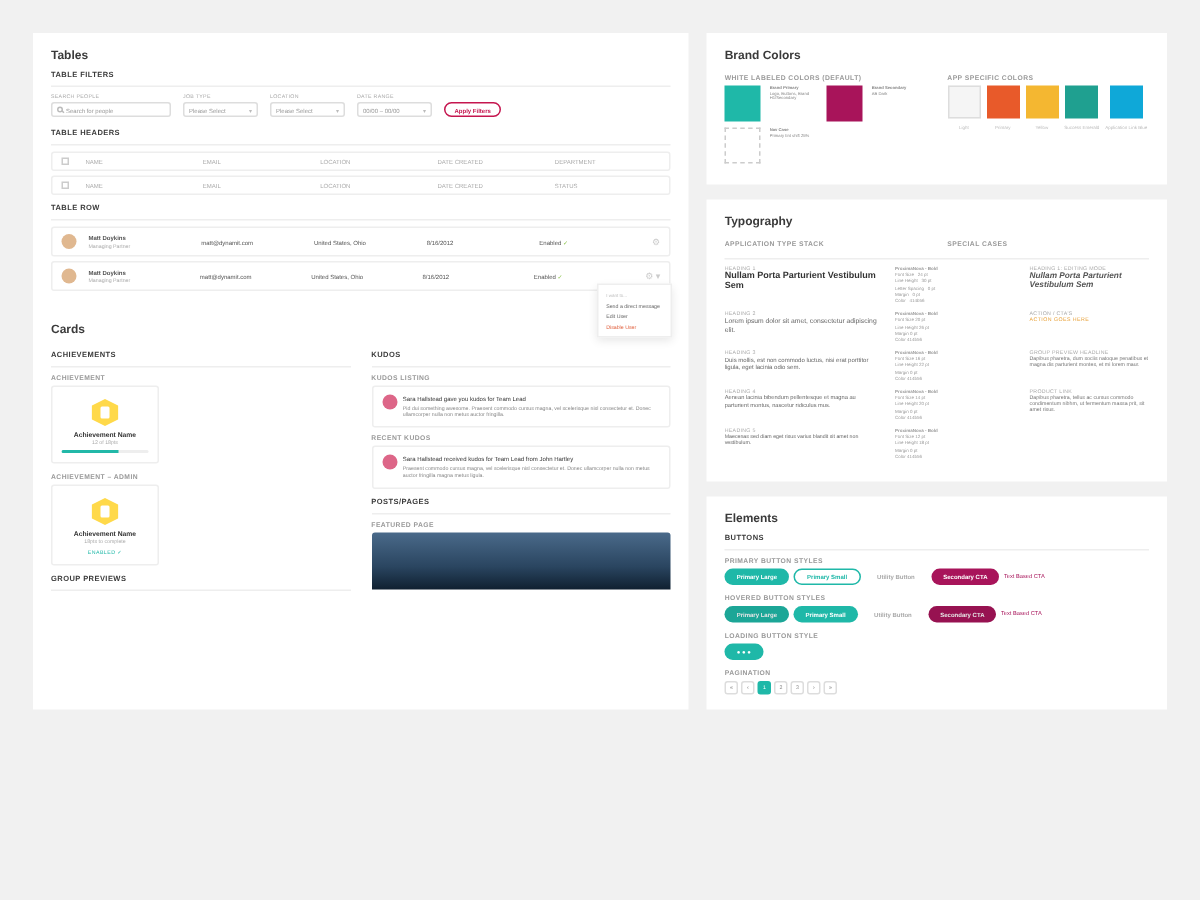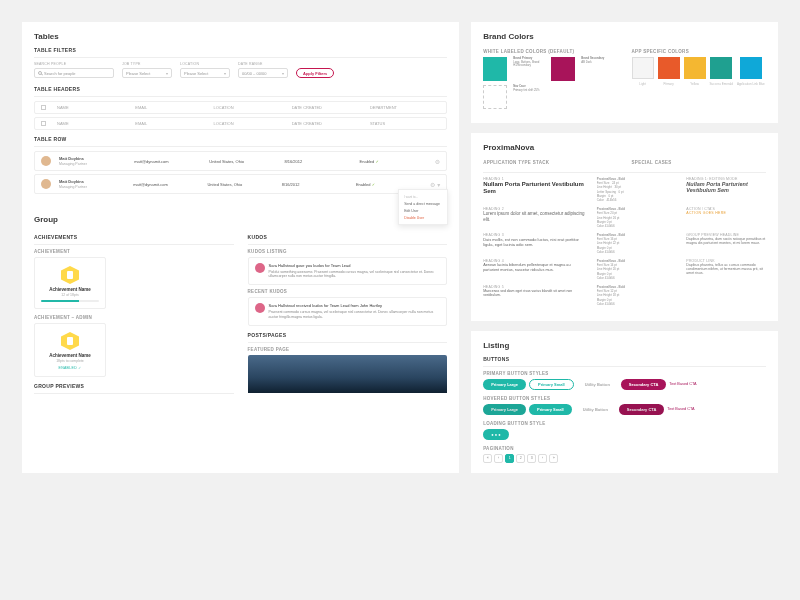--- a/index.html
+++ b/index.html
@@ -150,21 +150,21 @@
       <div class="gear">⚙ ▾</div>
       <div class="menu">
         <div class="mh">I want to...</div>
         <div>Send a direct message</div>
         <div>Edit User</div>
         <div class="danger">Disable User</div>
       </div>
     </div>
 
     <div style="height:18px"></div>
-    <h1>Group</h1>
+    <h1>Cards</h1>
     <div class="cards-row">
       <div class="cards-col">
         <h2>Achievements</h2>
         <div class="hr"></div>
         <h3>Achievement</h3>
         <div class="ach-card">
           <div class="hex"></div>
           <div class="ach-name">Achievement Name</div>
           <div class="ach-sub">12 of 18pts</div>
           <div class="prog">
@@ -233,21 +233,21 @@
               <div style="text-align: center;"><span class="sw sw-sm" style="background:#e85a2a;"></span><div class="sw-tiny-lbl">Primary</div></div>
               <div style="text-align: center;"><span class="sw sw-sm" style="background:#f4b731;"></span><div class="sw-tiny-lbl">Yellow</div></div>
               <div style="text-align: center;"><span class="sw sw-sm" style="background:#1fa090;"></span><div class="sw-tiny-lbl">Success Emerald</div></div>
               <div style="text-align: center;"><span class="sw sw-sm" style="background:#0fa8d8;"></span><div class="sw-tiny-lbl">Application Link Blue</div></div>
             </div>
         </div>
       </div>
     </div>
 
     <div class="panel">
-      <h1>ProximaNova</h1>
+      <h1>Typography</h1>
       <div class="two-col">
         <div>
             <h3>Application Type Stack</h3>
           </div>
         <div>
             <h3>Special cases</h3>
           </div>
       </div>
       <div class="hr"></div>
       <div class="typo-row">
@@ -305,21 +305,21 @@
         <div class="typo-l">
             <div class="lbl">Heading 5</div>
             <div class="heading-md" style="font-size:3.5px">Maecenas sed diam eget risus varius blandit sit amet non vestibulum.</div>
           </div>
         <div class="typo-m"><b>ProximaNova - Bold</b><br>Font Size 12 pt<br>Line Height 18 pt<br>Margin 0 pt<br>Color 414b56</div>
         <div class="typo-r"></div>
       </div>
     </div>
 
     <div class="panel">
-      <h1>Listing</h1>
+      <h1>Elements</h1>
       <h2>Buttons</h2>
       <div class="hr"></div>
       <h3>Primary Button Styles</h3>
       <div class="btn-row">
         <button class="btn btn-teal">Primary Large</button>
         <button class="btn btn-o-teal">Primary Small</button>
         <button class="btn btn-gh">Utility Button</button>
         <button class="btn btn-mag">Secondary CTA</button>
         <span class="btn-txt">Text Based CTA</span>
       </div>

